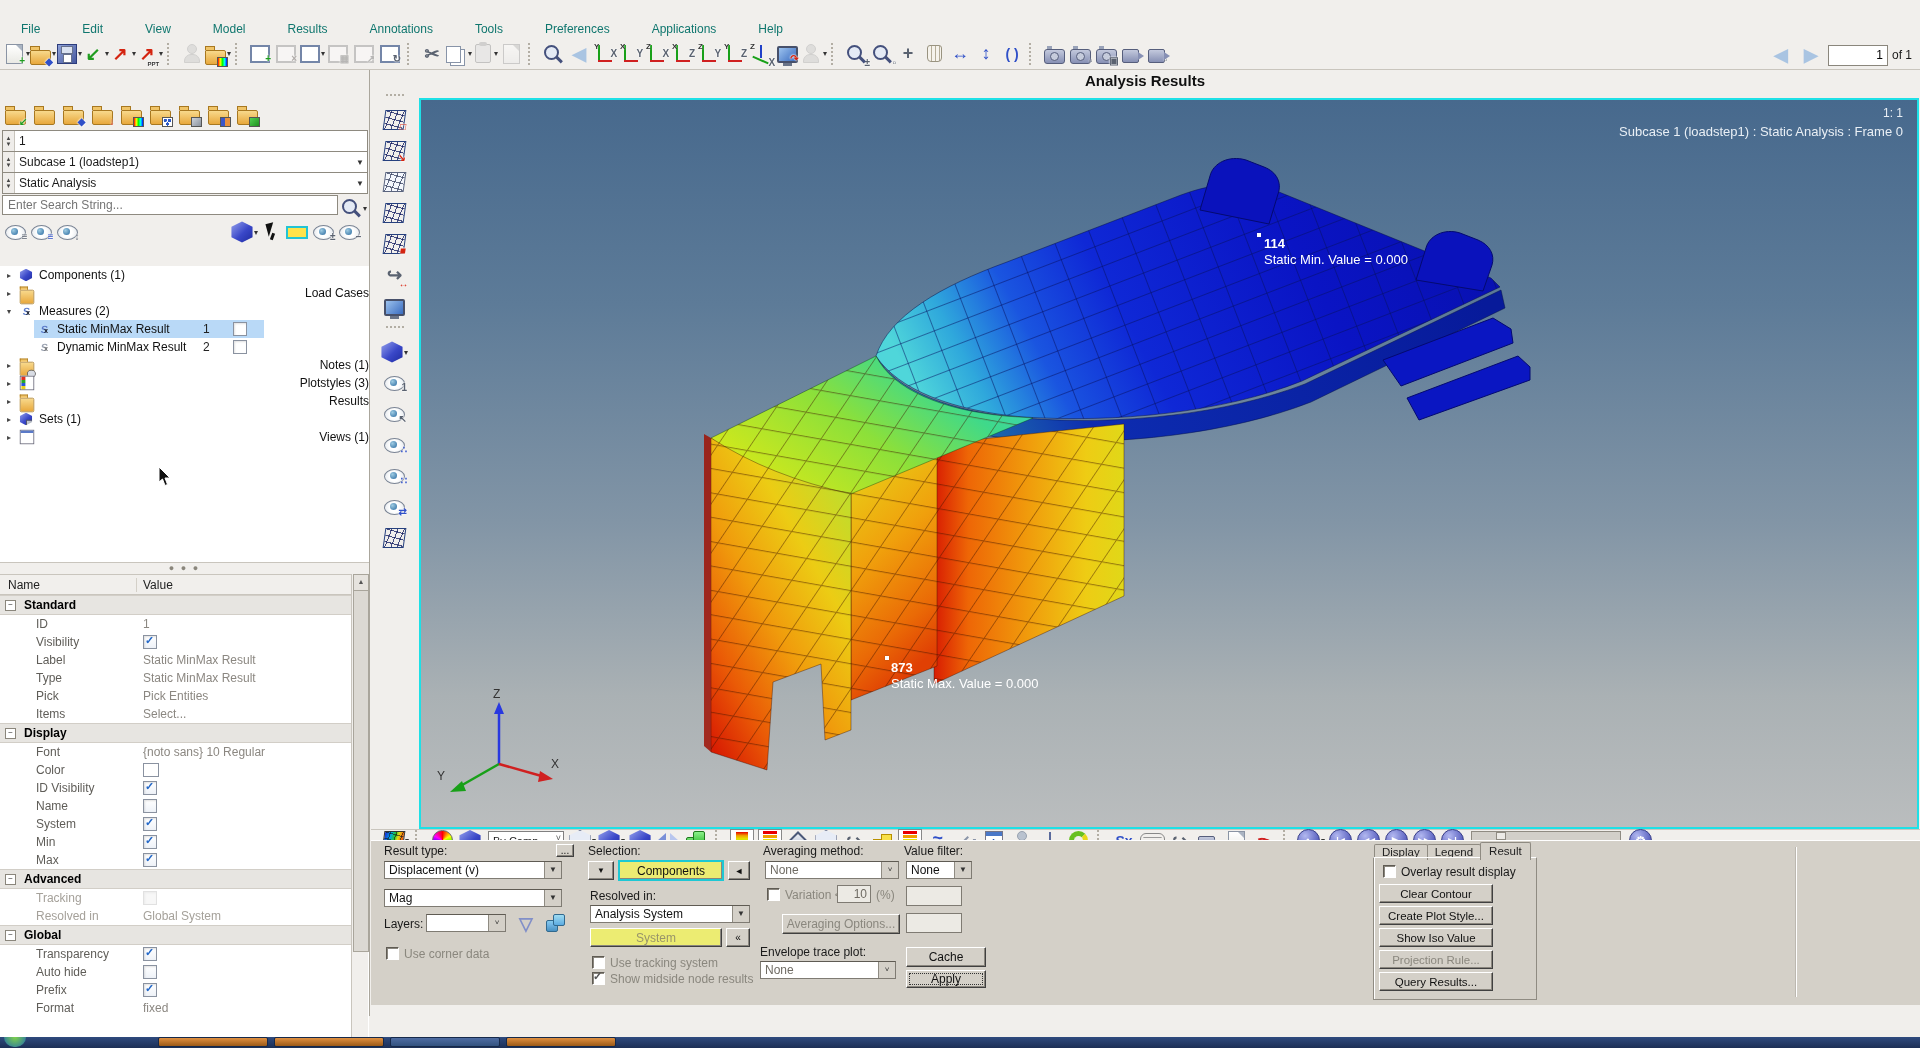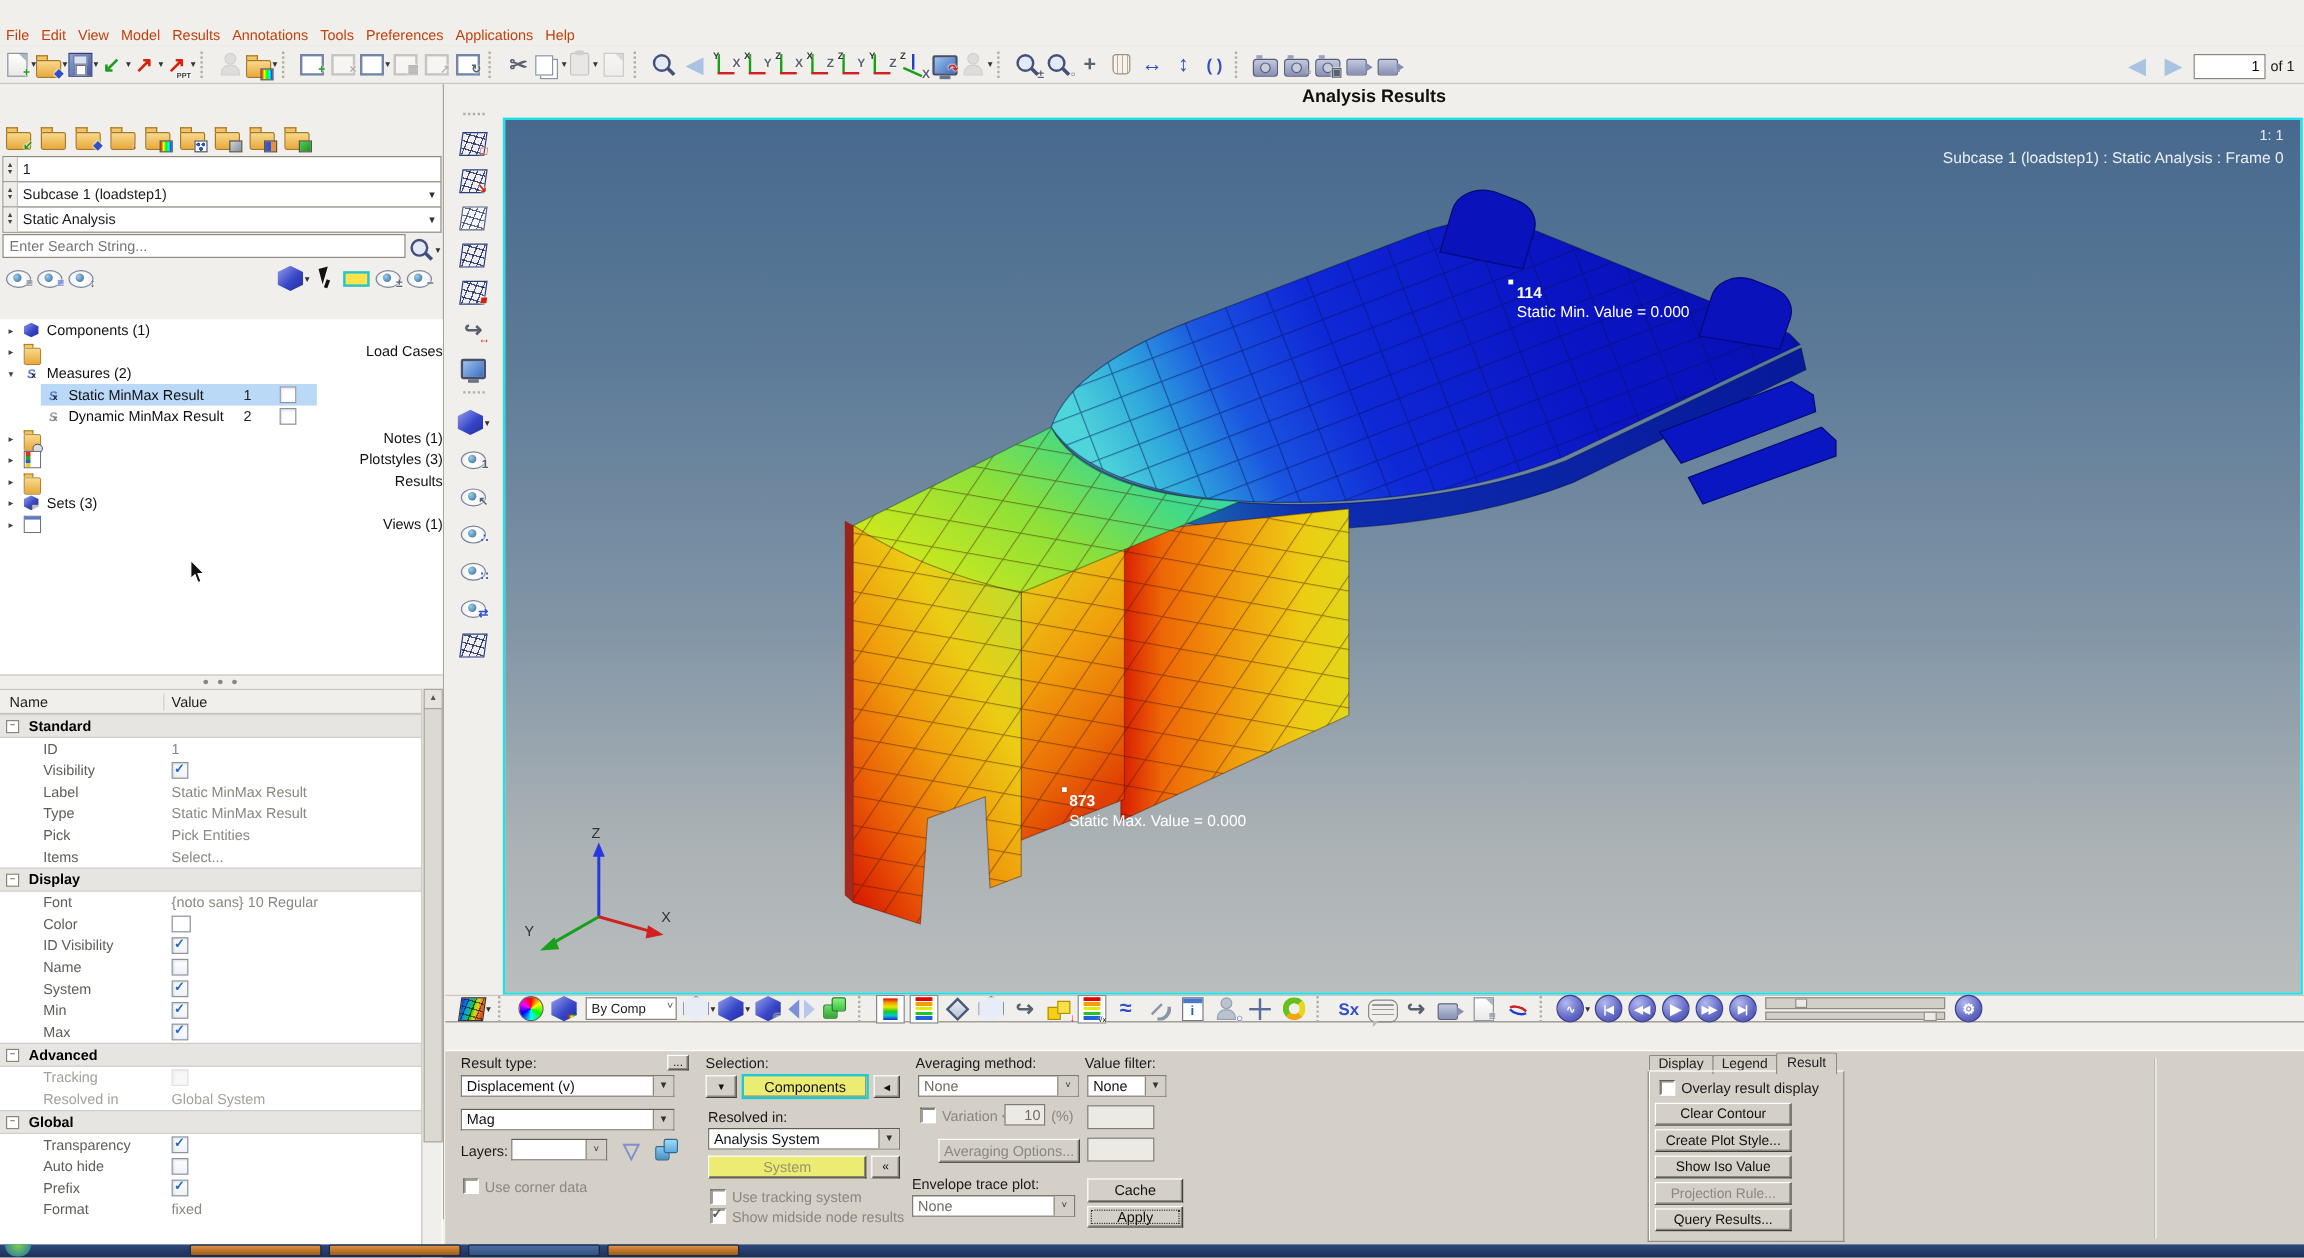--- a/index.html
+++ b/index.html
@@ -10,21 +10,21 @@
   .tlogo i{position:absolute;width:6px;height:6px;border-radius:50%;}
   .tlogo .l1{background:#e03a2a;left:4px;top:0;}
   .tlogo .l2{background:#2ab54a;left:0;top:7px;}
   .tlogo .l3{background:#2a5ae0;left:8px;top:7px;}
   #titlebar .ttext{font-size:12px;text-shadow:1px 1px 1px #10203f;}
   #winbtns{position:absolute;right:3px;top:2px;display:flex;gap:2px;}
   .wbtn{width:27px;height:15px;border:1px solid #17233f;border-radius:2px;background:linear-gradient(#d4dded,#93a7c4);color:#25395e;font-size:10px;line-height:13px;text-align:center;font-weight:bold;}
   .wbtn.close{width:43px;background:linear-gradient(#ee9f8e,#c03a28);color:#fff;}
   
   #menubar{position:absolute;left:0;top:20px;width:1920px;height:18px;background:#f1efec;border-bottom:1px solid #dcd8d2;display:flex;align-items:center;}
-  .mitem{padding:1px 5px;color:#c2410c;}
+  .mitem{padding:1px 21px;color:#0f766e;}
   
   #maintb{position:absolute;left:0;top:38px;width:1920px;height:32px;background:#f1efec;border-bottom:1px solid #c9c5bd;display:flex;align-items:center;padding-left:4px;box-sizing:border-box;}
   .tbtn{height:26px;min-width:26px;display:flex;align-items:center;justify-content:center;position:relative;}
   .tsep{width:6px;height:22px;border-left:2px dotted #b3aea4;margin:0 4px;}
   .ti{width:22px;height:22px;position:relative;display:block;}
   .gl{position:absolute;inset:0;display:flex;align-items:center;justify-content:center;font-size:14px;font-weight:bold;font-style:normal;}
   .gl.lg{font-size:18px;}
   .k{color:#5a6270}.g{color:#1f9c1f}.r{color:#d42410}.b{color:#3050c8}.pb{color:#a9c4e2}.w{color:#fff}
   .ov{position:absolute;right:-3px;bottom:-3px;font-size:10px;font-weight:bold;font-style:normal;line-height:1;text-shadow:0 0 2px #fff,0 0 2px #fff;}
   .ov.tiny{font-size:6px;color:#333;right:-1px;bottom:-2px;}
@@ -184,21 +184,21 @@
   
   #bottomtb{position:absolute;left:371px;top:829px;width:1549px;height:23px;background:#f1efec;border-top:1px solid #c9c5bd;border-bottom:1px solid #8f8b82;display:flex;align-items:center;padding-left:12px;box-sizing:border-box;gap:2px;}
   .mini-select{width:66px;height:17px;background:#fff;border:1px solid #808080;display:flex;align-items:center;padding:0 4px;font-size:11px;position:relative;margin:0 3px;}
   .mini-select::after{content:"˅";position:absolute;right:2px;top:1px;font-size:9px;color:#555;}
   .anim-slider{width:150px;height:20px;display:flex;flex-direction:column;gap:2px;justify-content:center;margin:0 4px;}
   .anim-slider .sb1{height:8px;background:#d2cfc9;border:1px solid #8f8b82;position:relative;}
   .anim-slider .sb1 i{position:absolute;left:16%;top:0;width:10px;height:100%;background:#eceae6;border:1px solid #8f8b82;box-sizing:border-box;}
   .anim-slider .sb2{height:5px;background:#d2cfc9;border:1px solid #8f8b82;position:relative;}
   .anim-slider .sb2 i{position:absolute;right:4%;top:-1px;width:9px;height:6px;background:#eceae6;border:1px solid #8f8b82;}
   
-  #bpanel{position:absolute;left:371px;top:875px;width:1549px;height:164px;background:#d4d0c8;border-top:1px solid #fff;}
+  #bpanel{position:absolute;left:371px;top:840px;width:1549px;height:164px;background:#d4d0c8;border-top:1px solid #fff;}
   #bpanel .lb{position:absolute;font-size:12px;color:#1a1a1a;}
   #bpanel .lb.dim2{color:#8a877e;}
   .combo{position:absolute;background:#fff;border:1px solid #7f7b73;border-top-color:#5f5b53;height:18px;display:flex;align-items:center;box-sizing:border-box;}
   .combo .cval{flex:1;padding-left:4px;font-size:12px;color:#111;white-space:nowrap;overflow:hidden;}
   .combo .cbtn{width:16px;height:100%;background:#d4d0c8;border-left:1px solid #8f8b82;text-align:center;font-size:8px;line-height:16px;color:#333;}
   .combo.dim .cval{color:#6f6b63;}
   .btn3{position:absolute;background:#d4d0c8;border:1px solid #404040;border-top-color:#fff;border-left-color:#fff;box-shadow:inset -1px -1px 0 #8a867e;text-align:center;font-size:12px;color:#111;display:flex;align-items:center;justify-content:center;box-sizing:border-box;}
   .btn3.dim{color:#8a877e;}
   .btn3.ybtn{background:#ecec72;}
   .btn3.ybtn.dim{color:#98946a;}
@@ -653,21 +653,21 @@
           <span class="tico ti a-folder"></span>
           <span class="tlab">Results</span>
           <span class="tid"></span>
 
         </div>
         <div class="trow">
           <span class="exp">▸</span>
           <span class="tico ti a-cubeB">
             <i class="chip ch-gray"></i>
           </span>
-          <span class="tlab">Sets (3)</span>
+          <span class="tlab">Sets (1)</span>
           <span class="tid"></span>
 
         </div>
         <div class="trow">
           <span class="exp">▸</span>
           <span class="tico ti a-views"></span>
           <span class="tlab">Views (1)</span>
           <span class="tid"></span>
 
         </div>

